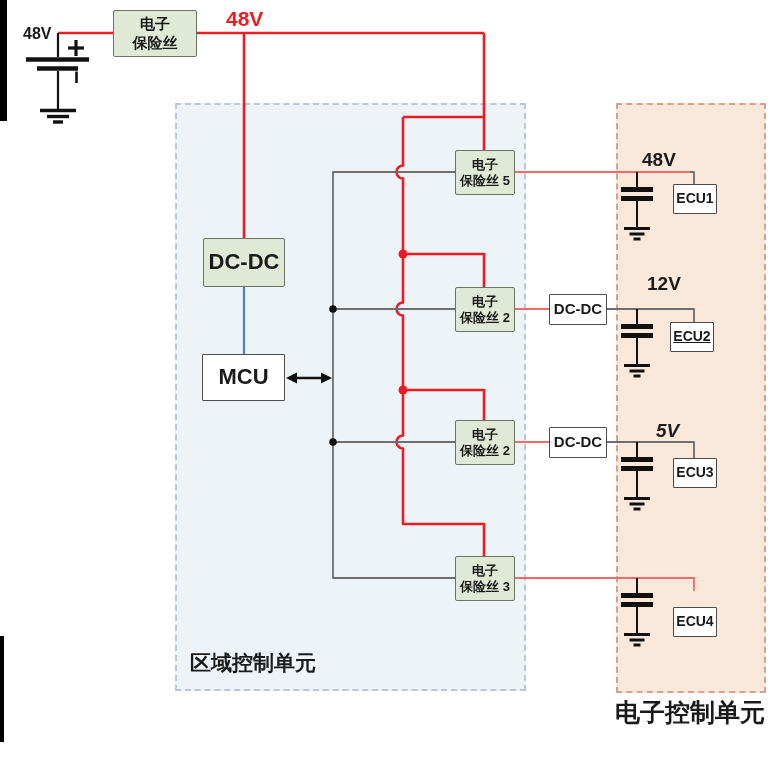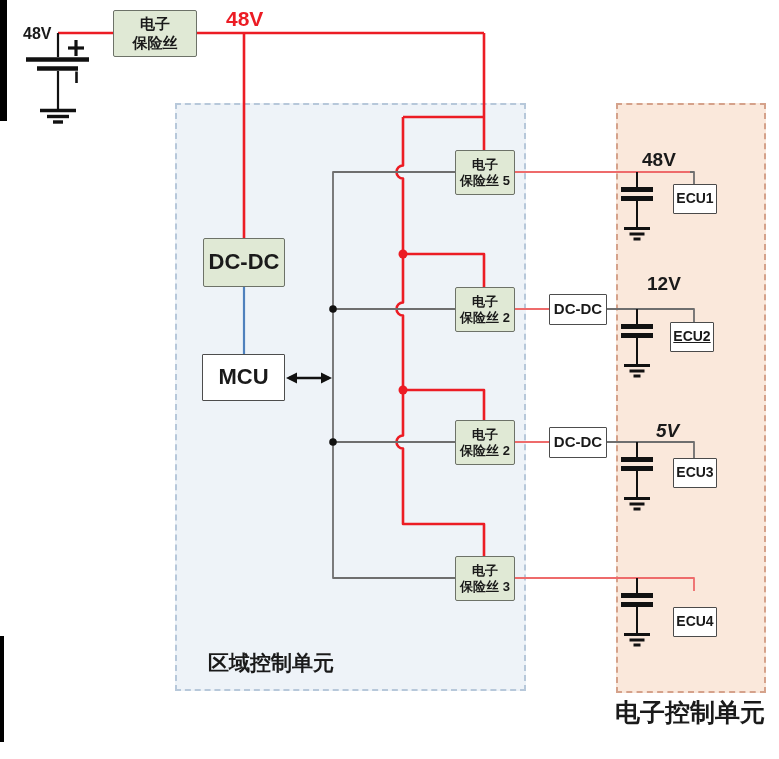--- a/index.html
+++ b/index.html
@@ -30,21 +30,21 @@
   .dcdc2{left:549px;top:294px;} .dcdc3{left:549px;top:427px;}
   .ecu{width:44px;height:30px;font-size:14px;font-weight:600;border:1.8px solid #4a4a4a;}
   .ecu1{left:673px;top:184px;} .ecu2{left:670px;top:322px;text-decoration:underline;}
   .ecu3{left:673px;top:458px;} .ecu4{left:673px;top:590px;margin-top:17px;}
   
   .lab{z-index:3;white-space:nowrap;}
   .bus48{left:226px;top:7px;font-size:21px;font-weight:bold;color:#ec1c24;}
   .bat48{left:23px;top:25px;font-size:16px;font-weight:600;}
   .v-lab{font-size:19px;font-weight:600;}
   .v1{left:642px;top:149px;} .v2{left:647px;top:273px;} .v3{left:656px;top:420px;font-style:italic;}
-  .zone-lab{left:190px;top:649px;font-size:21px;font-weight:bold;margin-left:18px;}
+  .zone-lab{left:190px;top:649px;font-size:21px;font-weight:bold;}
   .net-lab{left:580px;top:701px;width:185px;text-align:right;font-size:25px;
            font-weight:bold;line-height:23px;z-index:3;}
 </style>
 </head>
 <body>
 
 <div id="stage">
 
   <div class="abs zone-box"></div>
   <div class="abs ecu-box"></div>

